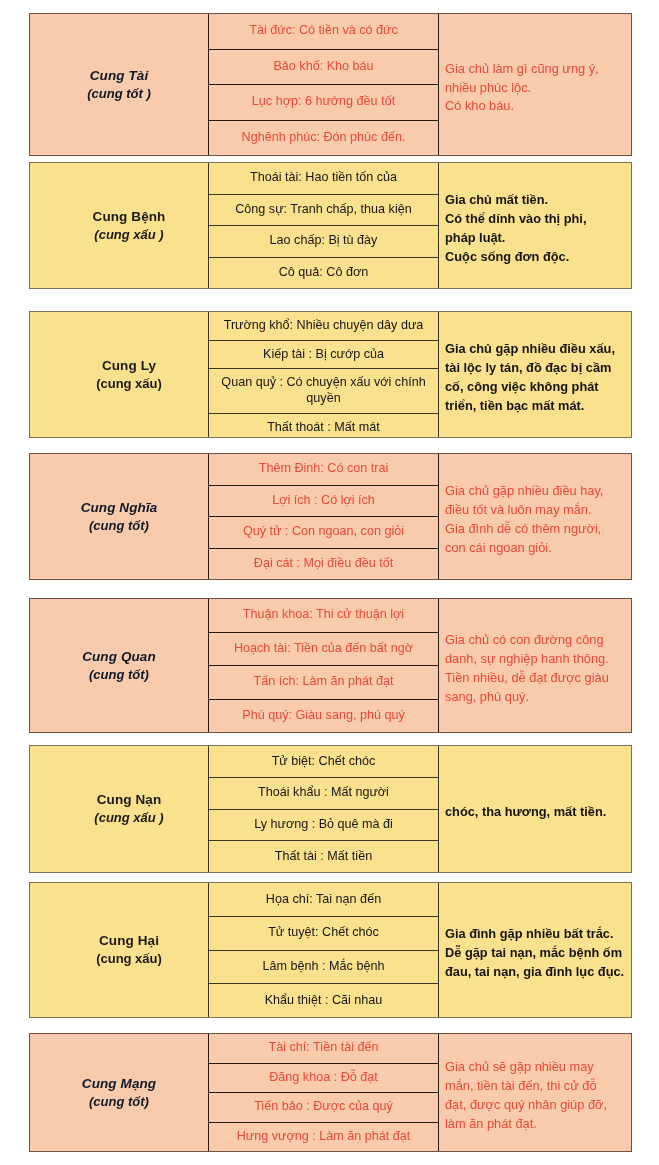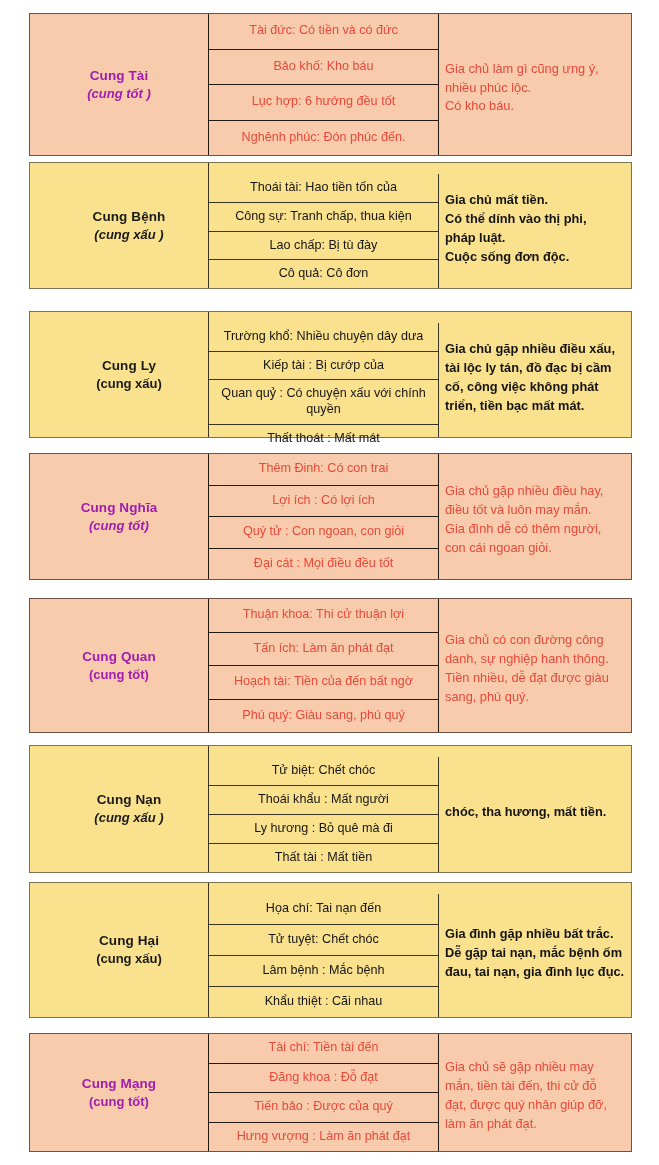--- a/index.html
+++ b/index.html
@@ -58,34 +58,34 @@
     line-height: 1.35;
     letter-spacing: 0.1px;
   }
   .name-sub {
     font-weight: bold;
     font-size: 13px;
     line-height: 1.35;
   }
   .name-sub.it { font-style: italic; }
   .block.good .name-main,
-  .block.good .name-sub { color: #a21caf; }
+  .block.good .name-sub { color: #0f172a; font-style: italic; }
   .block.bad .name-main,
   .block.bad .name-sub { color: #1a1a1a; }
 
   
   .col-items {
     flex: 0 0 230px;
     width: 230px;
     box-sizing: border-box;
     display: flex;
     flex-direction: column;
     border-right: 1px solid #241a12;
   }
-  .block.bad .col-items { border-right-color: #3a3422; margin-top: 11px; }
+  .block.bad .col-items { border-right-color: #3a3422; }
   .item {
     flex: 1 1 0;
     display: flex;
     align-items: center;
     justify-content: center;
     text-align: center;
     box-sizing: border-box;
     padding: 6px 5px;
     font-size: 12.6px;
     line-height: 1.25;
@@ -186,22 +186,22 @@
         <span class="line">con cái ngoan giỏi.</span>
       </div>
     </div>
     <div class="block good" style="top: 598px; height: 135px;">
       <div class="col-name">
         <div class="name-main">Cung Quan</div>
         <div class="name-sub">(cung tốt)</div>
       </div>
       <div class="col-items">
         <div class="item">Thuận khoa: Thi cử thuận lợi</div>
+        <div class="item">Hoạch tài: Tiền của đến bất ngờ</div>
         <div class="item">Tấn ích: Làm ăn phát đạt</div>
-        <div class="item">Hoạch tài: Tiền của đến bất ngờ</div>
         <div class="item">Phú quý: Giàu sang, phú quý</div>
       </div>
       <div class="col-summary">
         <span class="line">Gia chủ có con đường công</span>
         <span class="line">danh, sự nghiệp hanh thông.</span>
         <span class="line">Tiền nhiều, dễ đạt được giàu</span>
         <span class="line">sang, phú quý.</span>
       </div>
     </div>
     <div class="block bad" style="top: 745px; height: 128px;">

